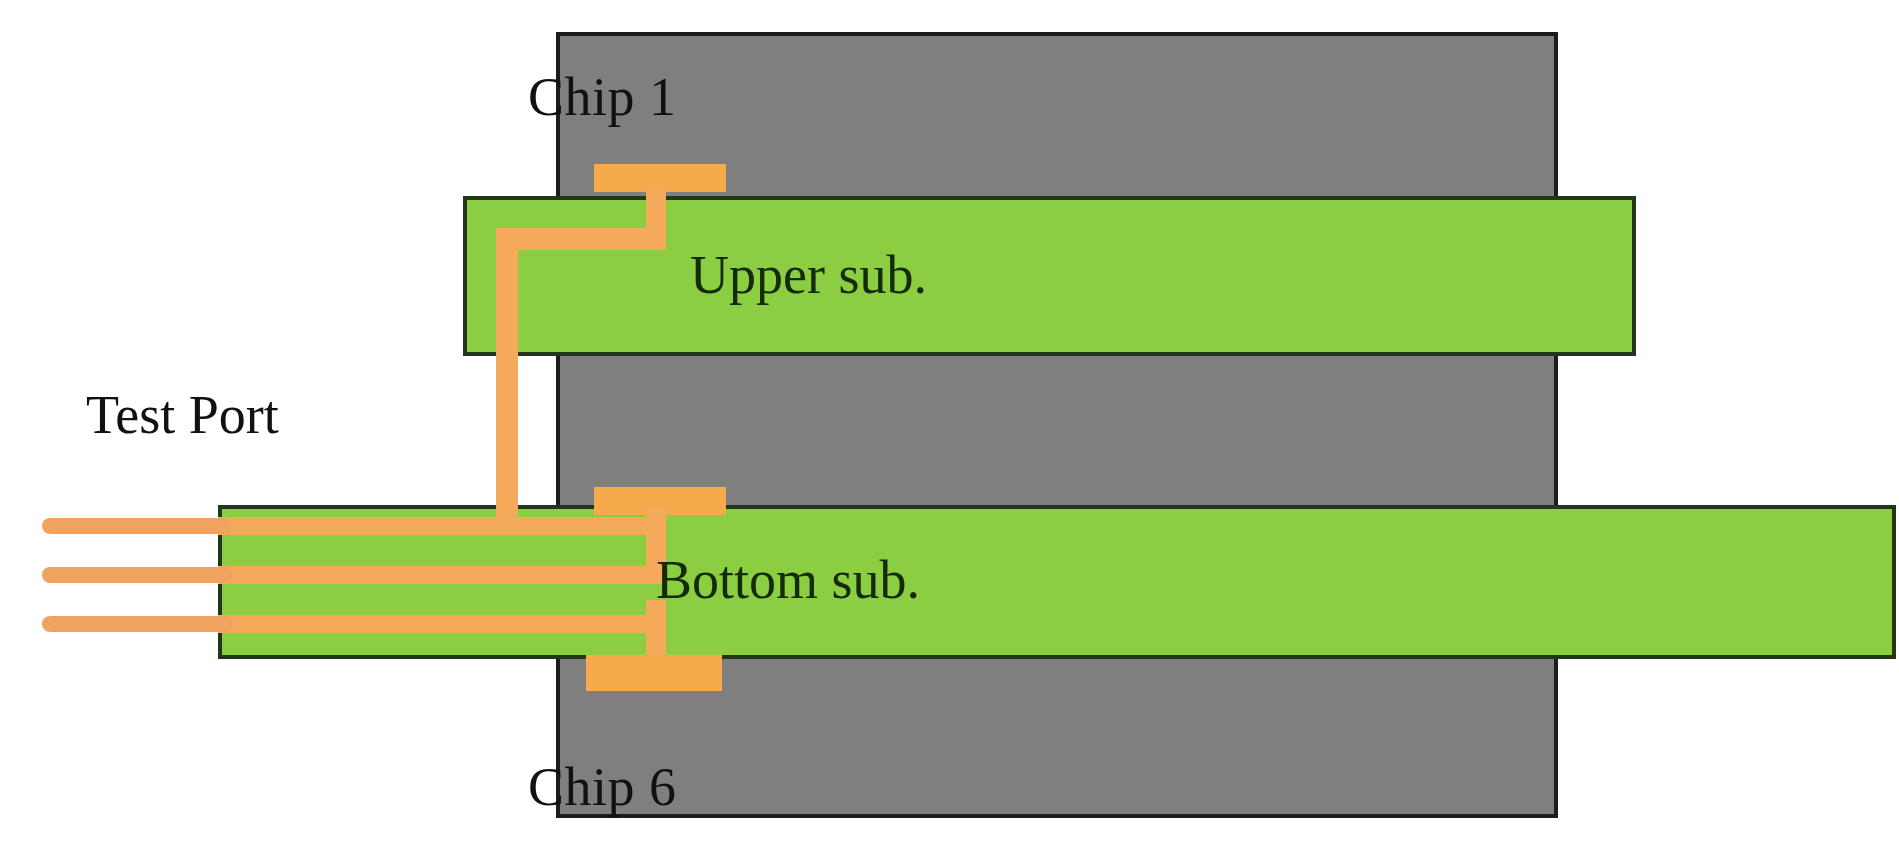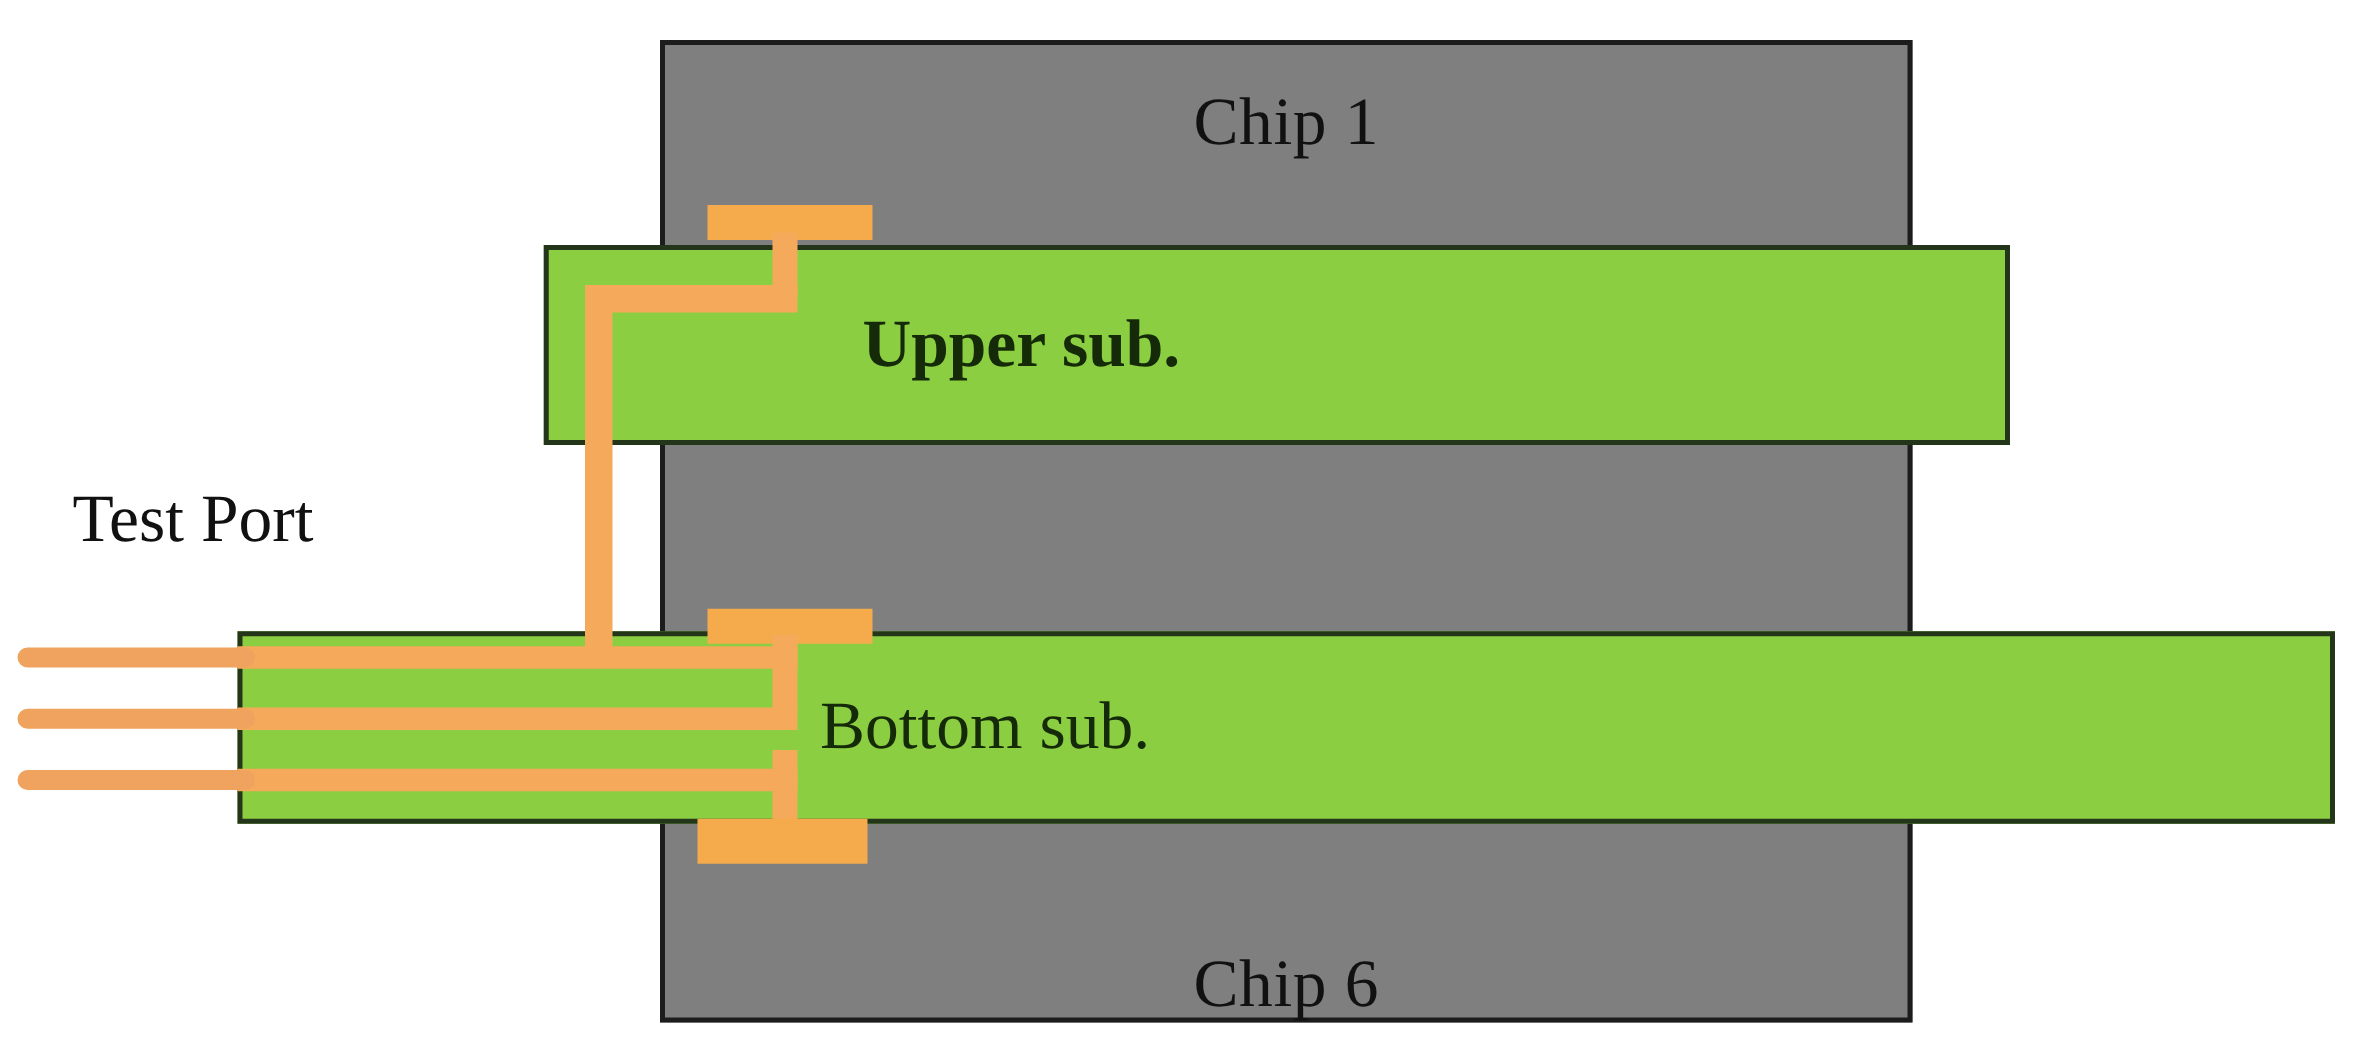--- a/index.html
+++ b/index.html
@@ -12,37 +12,36 @@
   }
   #stage {
     position: relative;
     width: 1899px;
     height: 844px;
     background: #ffffff;
     overflow: hidden;
   }
 
   
-  .abs { position: absolute; box-sizing: border-box; }
+  .abs { position: absolute; box-sizing: border-box; margin-left: 28px; }
 
   
   .chip-stack {
     left: 528px;
     top: 32px;
     width: 1002px;
     height: 786px;
     background: #7f7f7f;
     border: 4px solid #1c1c1c;
   }
 
   .chip-label {
     position: absolute;
     width: 1002px;
     left: 528px;
-    text-align: center;
     color: #111111;
     font-size: 54px;
     line-height: 1;
     letter-spacing: 0.5px;
     white-space: nowrap;
     font-family: "Liberation Serif", "DejaVu Serif", serif;
   }
   .chip-label.c1 { top: 70px; }
   .chip-label.c2 { top: 412px; }
   .chip-label.c3 { top: 760px; }
@@ -65,21 +64,21 @@
     height: 154px;
   }
   .sub-label {
     position: absolute;
     color: #142a08;
     font-size: 54px;
     line-height: 1;
     white-space: nowrap;
     font-family: "Liberation Serif", "DejaVu Serif", serif;
   }
-  .sub-label.upper { left: 690px; top: 248px; font-weight: bold; }
+  .sub-label.upper { left: 690px; top: 248px; }
   .sub-label.bottom { left: 656px; top: 553px; }
 
   
   .copper { background: #F5A95A; }
   .copper-pad { background: #F5AA4C; }
 
   
   .pad-top {
     left: 566px;
     top: 164px;

